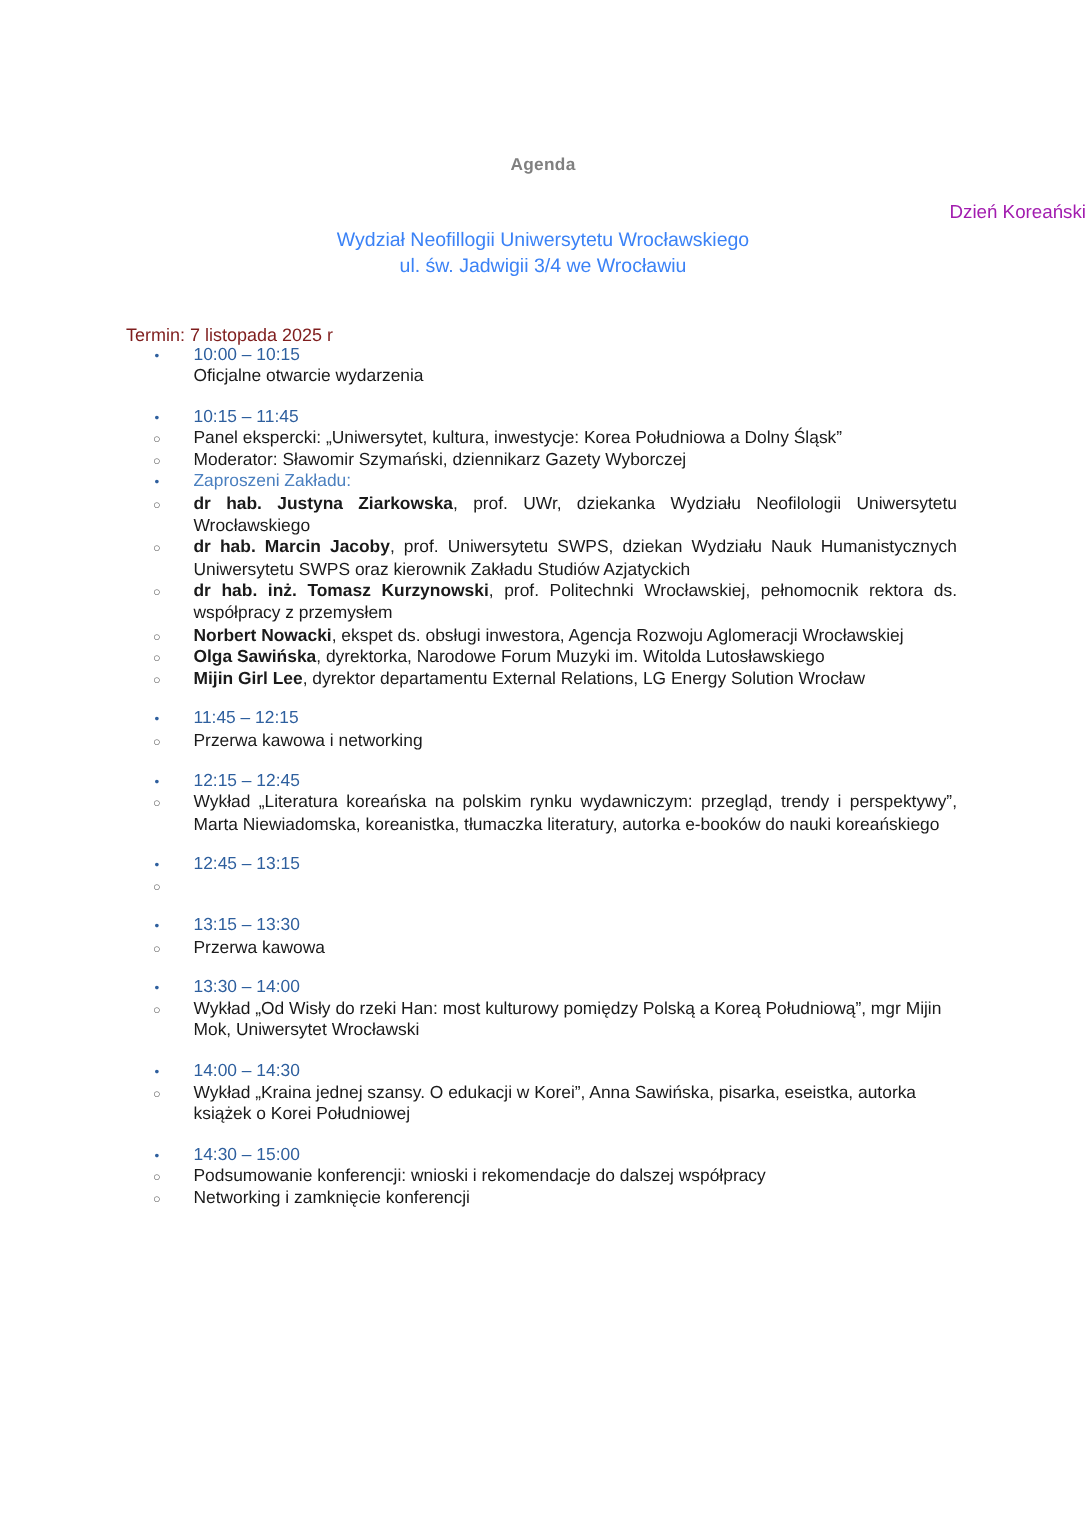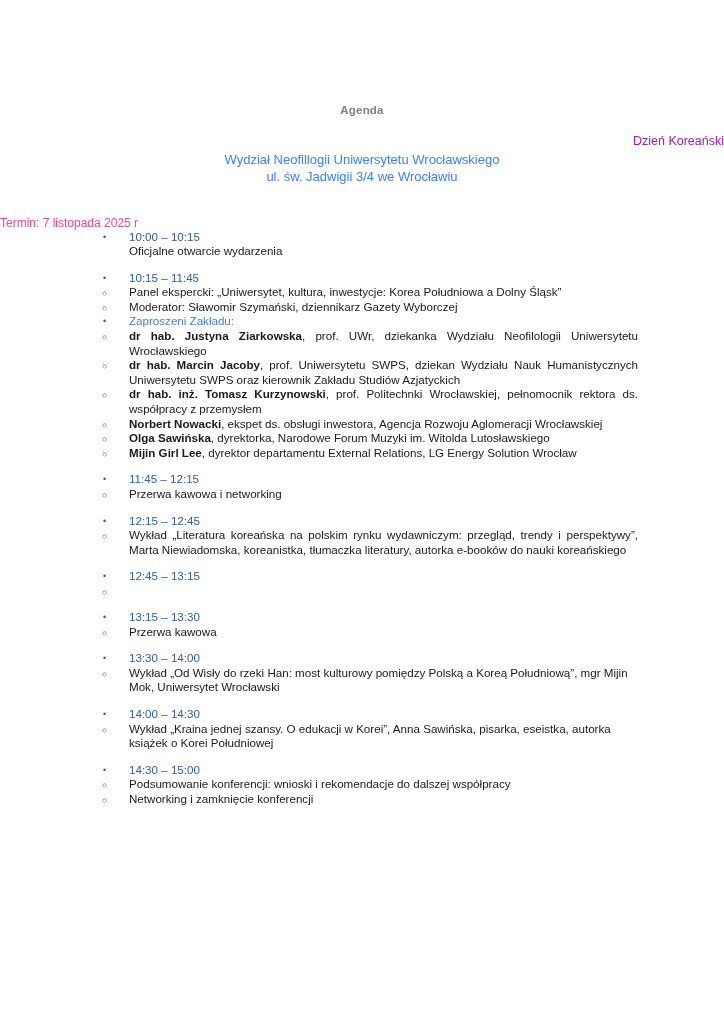--- a/index.html
+++ b/index.html
@@ -47,23 +47,24 @@
   }
   .venue-line {
     font-size: 13px;
     color: #3b82f6;
     display: block;
   }
 
   
   .date-line {
     margin: 0;
+    padding-left: 84px;
     padding-top: 30px;
     font-size: 12px;
-    color: #ec4899;
+    color: #7f1d1d;
   }
 
   
   .agenda {
     margin: 0;
     padding: 0;
     list-style: none;
   }
   .slot {
     margin: 0;

